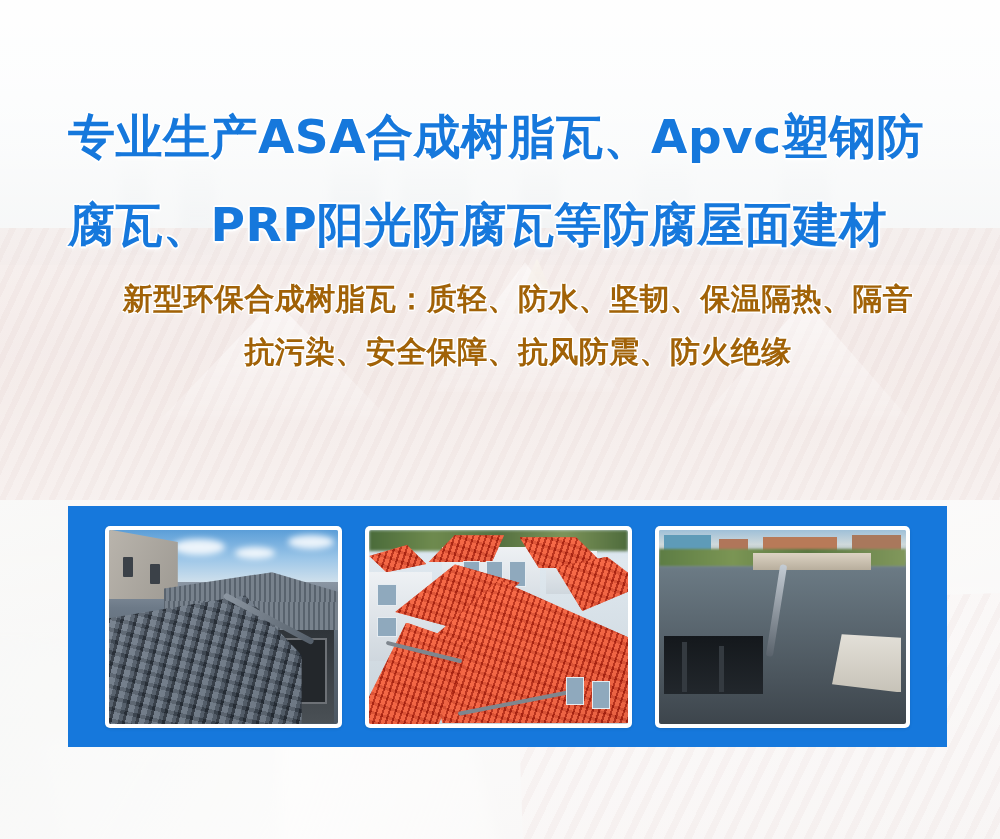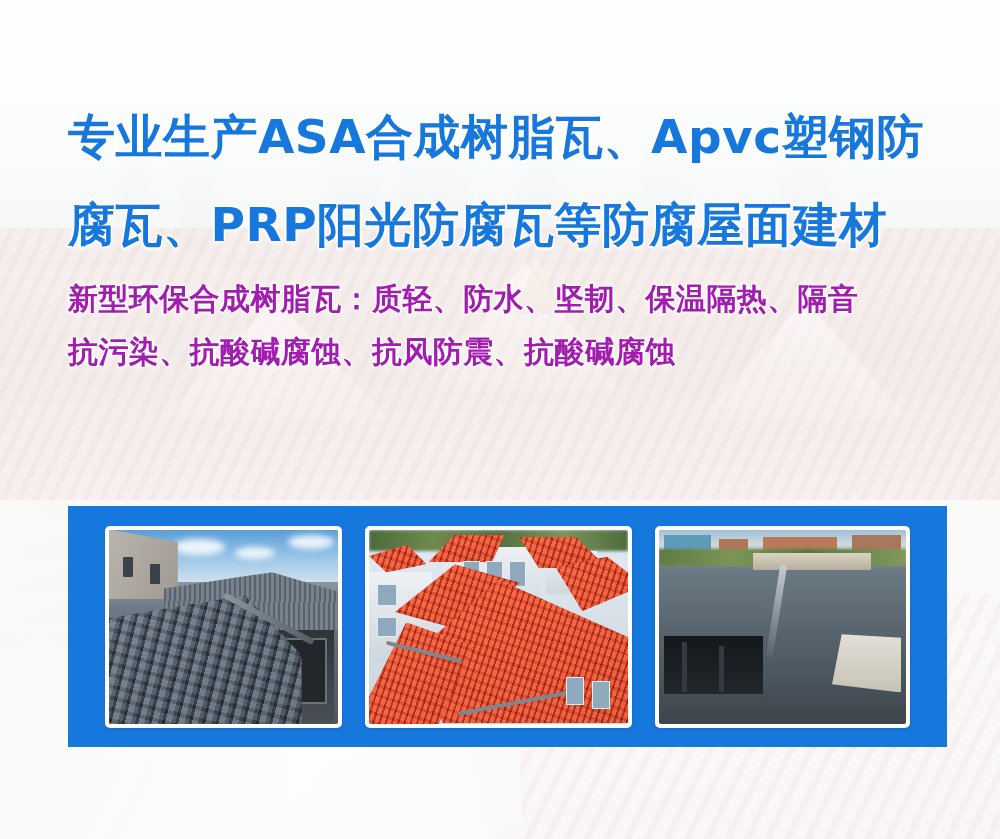--- a/index.html
+++ b/index.html
@@ -173,29 +173,30 @@
 
   .subhead {
     position: absolute;
     left: 68px; top: 272px;
     width: 900px;
   }
   .subhead-line {
     font-size: 30px;
     font-weight: bold;
     line-height: 53px;
-    color: #a21caf;
+    color: #a16207;
     letter-spacing: .4px;
     text-shadow:
       1.4px 0 0 #ffffff, -1.4px 0 0 #ffffff,
       0 1.4px 0 #ffffff, 0 -1.4px 0 #ffffff,
       1px 1px 0 #ffffff, -1px 1px 0 #ffffff,
       1px -1px 0 #ffffff, -1px -1px 0 #ffffff,
       0 0 7px rgba(255,255,255,.98);
     white-space: nowrap;
+    text-align: center;
   }
   .subhead-line.l3 { margin-top: 2px; }
 
   
   .gallery {
     position: absolute;
     left: 68px; top: 506px;
     width: 879px; height: 241px;
     background: #1678dc;
     display: flex;
@@ -423,21 +424,21 @@
     <div class="bg-wash"></div>
   </div>
 
   <div class="content">
 
     <div class="headline">专业生产ASA合成树脂瓦、Apvc塑钢防
 腐瓦、PRP阳光防腐瓦等防腐屋面建材</div>
 
     <div class="subhead">
       <div class="subhead-line l1">新型环保合成树脂瓦：质轻、防水、坚韧、保温隔热、隔音</div>
-      <div class="subhead-line l2">抗污染、抗酸碱腐蚀、抗风防震、抗酸碱腐蚀</div>
+      <div class="subhead-line l2">抗污染、安全保障、抗风防震、防火绝缘</div>
     </div>
 
     <div class="gallery">
 
       <div class="photo-frame p1">
         <div class="photo ph1">
           <div class="sky"></div>
           <div class="cloud c1"></div>
           <div class="cloud c2"></div>
           <div class="cloud c3"></div>

